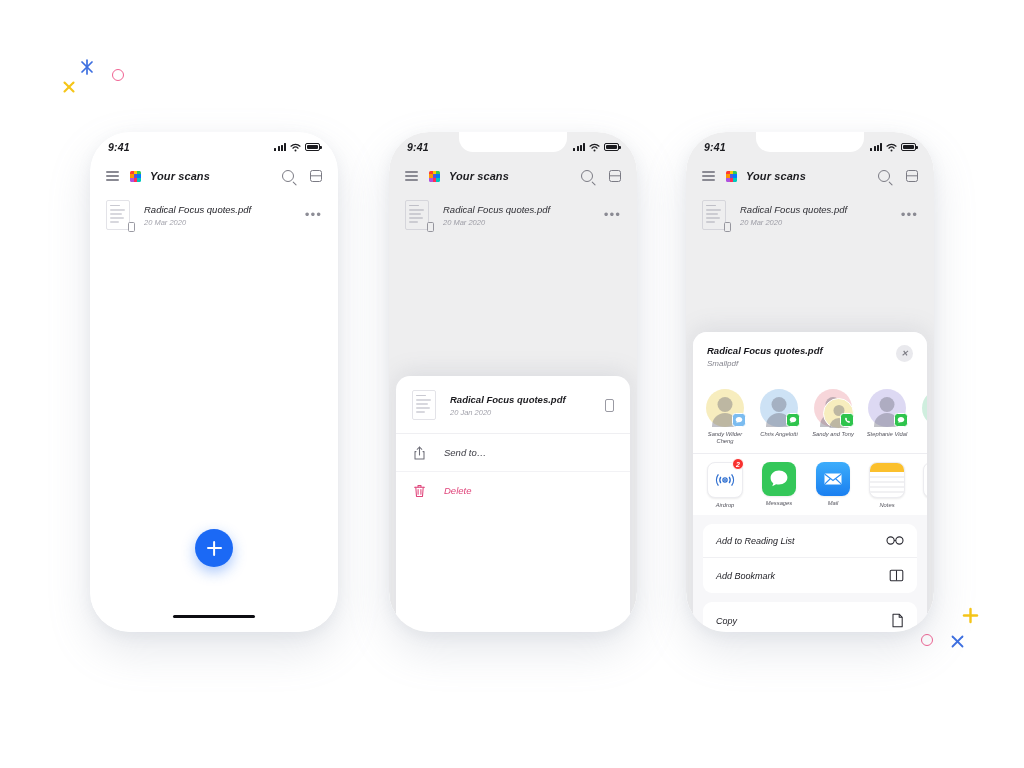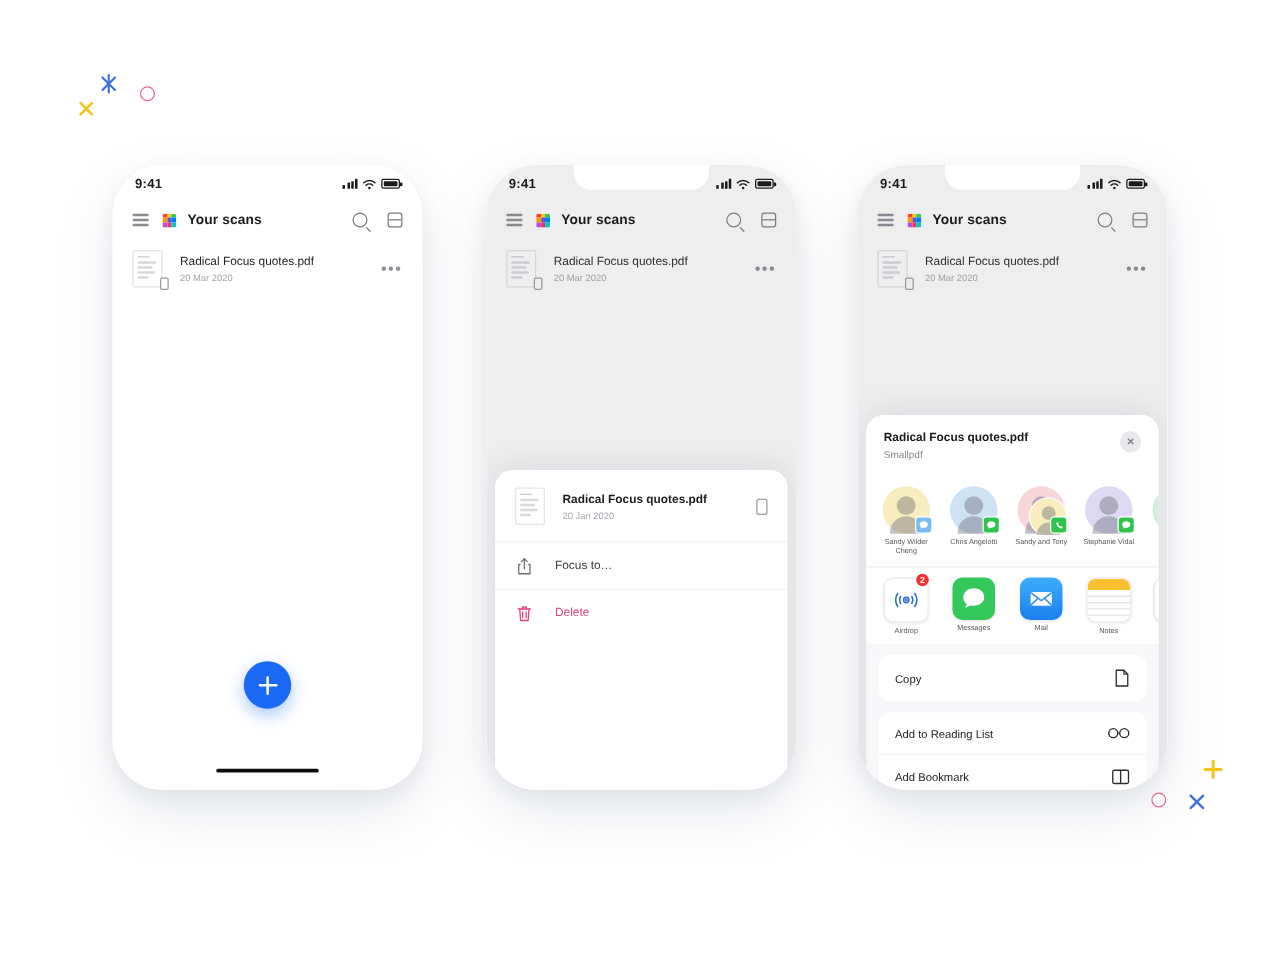--- a/index.html
+++ b/index.html
@@ -17,21 +17,21 @@
 
   
   .phone{
     position:absolute;
     width:248px;height:500px;
     background:#ffffff;
     border-radius:40px;
     box-shadow:0 18px 44px rgba(130,140,160,.20), 0 4px 14px rgba(130,140,160,.10);
     overflow:hidden;
   }
-  .phone .screen{position:absolute;inset:0;border-radius:40px;overflow:hidden;background:#fff;}
+  .phone .screen{position:absolute;inset:0;border-radius:40px;overflow:hidden;background:#fff;font-style:italic;}
 
   .notch{
     position:absolute;top:0;left:50%;transform:translateX(-50%);
     width:108px;height:20px;background:#fff;
     border-bottom-left-radius:14px;border-bottom-right-radius:14px;
     z-index:30;
   }
 
   
   .statusbar{
@@ -351,21 +351,21 @@
         <div class="menu-item">
           <div class="menu-ic">
             <svg width="13" height="14" viewBox="0 0 13 14">
                 <g fill="none" stroke="#6e6e78" stroke-width="1.05" stroke-linecap="round" stroke-linejoin="round">
                   <path d="M3 5.6 H2 V13 H11 V5.6 H10"></path>
                   <path d="M6.5 1 V9"></path>
                   <path d="M4.2 3.3 L6.5 1 L8.8 3.3"></path>
                 </g>
               </svg>
           </div>
-          <div class="menu-label">Focus to…</div>
+          <div class="menu-label">Send to…</div>
         </div>
 
 
 
 
         <div class="menu-item danger">
           <div class="menu-ic">
             <svg width="13" height="14" viewBox="0 0 13 14">
                 <g fill="none" stroke="#e0457b" stroke-width="1.05" stroke-linecap="round" stroke-linejoin="round">
                   <path d="M1.6 3.2 H11.4"></path>
@@ -572,31 +572,20 @@
             <div class="appicon" style="background:#fff;border:1px solid #ececf0">
               
             </div>
 
           </div>
         </div>
 
         <div class="ss-actions">
           <div class="act-group">
             <div class="act">
-              <div class="act-label">Copy</div>
-              <div class="act-ic">
-                <svg width="13" height="15" viewBox="0 0 13 15">
-                    <path d="M2 1.2 H8.2 L11.2 4.3 V13.8 H2 Z" fill="none" stroke="#2b2b33" stroke-width="1.05" stroke-linejoin="round"></path>
-                    <path d="M8.2 1.2 V4.3 H11.2" fill="none" stroke="#2b2b33" stroke-width="1.05" stroke-linejoin="round"></path>
-                  </svg>
-              </div>
-            </div>
-          </div>
-          <div class="act-group">
-            <div class="act">
               <div class="act-label">Add to Reading List</div>
               <div class="act-ic">
                 <svg width="18" height="11" viewBox="0 0 18 11">
                     <g fill="none" stroke="#2b2b33" stroke-width="1.1">
                       <circle cx="4.6" cy="5.5" r="3.6"></circle>
                       <circle cx="13.4" cy="5.5" r="3.6"></circle>
                       <path d="M8.2 5.5 H9.8"></path>
                     </g>
                   </svg>
               </div>
@@ -606,18 +595,29 @@
               <div class="act-ic">
                 <svg width="15" height="13" viewBox="0 0 15 13">
                     <g fill="none" stroke="#2b2b33" stroke-width="1.05" stroke-linejoin="round">
                       <rect x="1.2" y="1.2" width="12.6" height="10.6" rx="1.2"></rect>
                       <path d="M7.5 1.6 V11.4"></path>
                     </g>
                   </svg>
               </div>
             </div>
           </div>
+          <div class="act-group">
+            <div class="act">
+              <div class="act-label">Copy</div>
+              <div class="act-ic">
+                <svg width="13" height="15" viewBox="0 0 13 15">
+                    <path d="M2 1.2 H8.2 L11.2 4.3 V13.8 H2 Z" fill="none" stroke="#2b2b33" stroke-width="1.05" stroke-linejoin="round"></path>
+                    <path d="M8.2 1.2 V4.3 H11.2" fill="none" stroke="#2b2b33" stroke-width="1.05" stroke-linejoin="round"></path>
+                  </svg>
+              </div>
+            </div>
+          </div>
         </div>
       </div>
     </div>
   </div>
 
 </div>
 
 </body></html>

